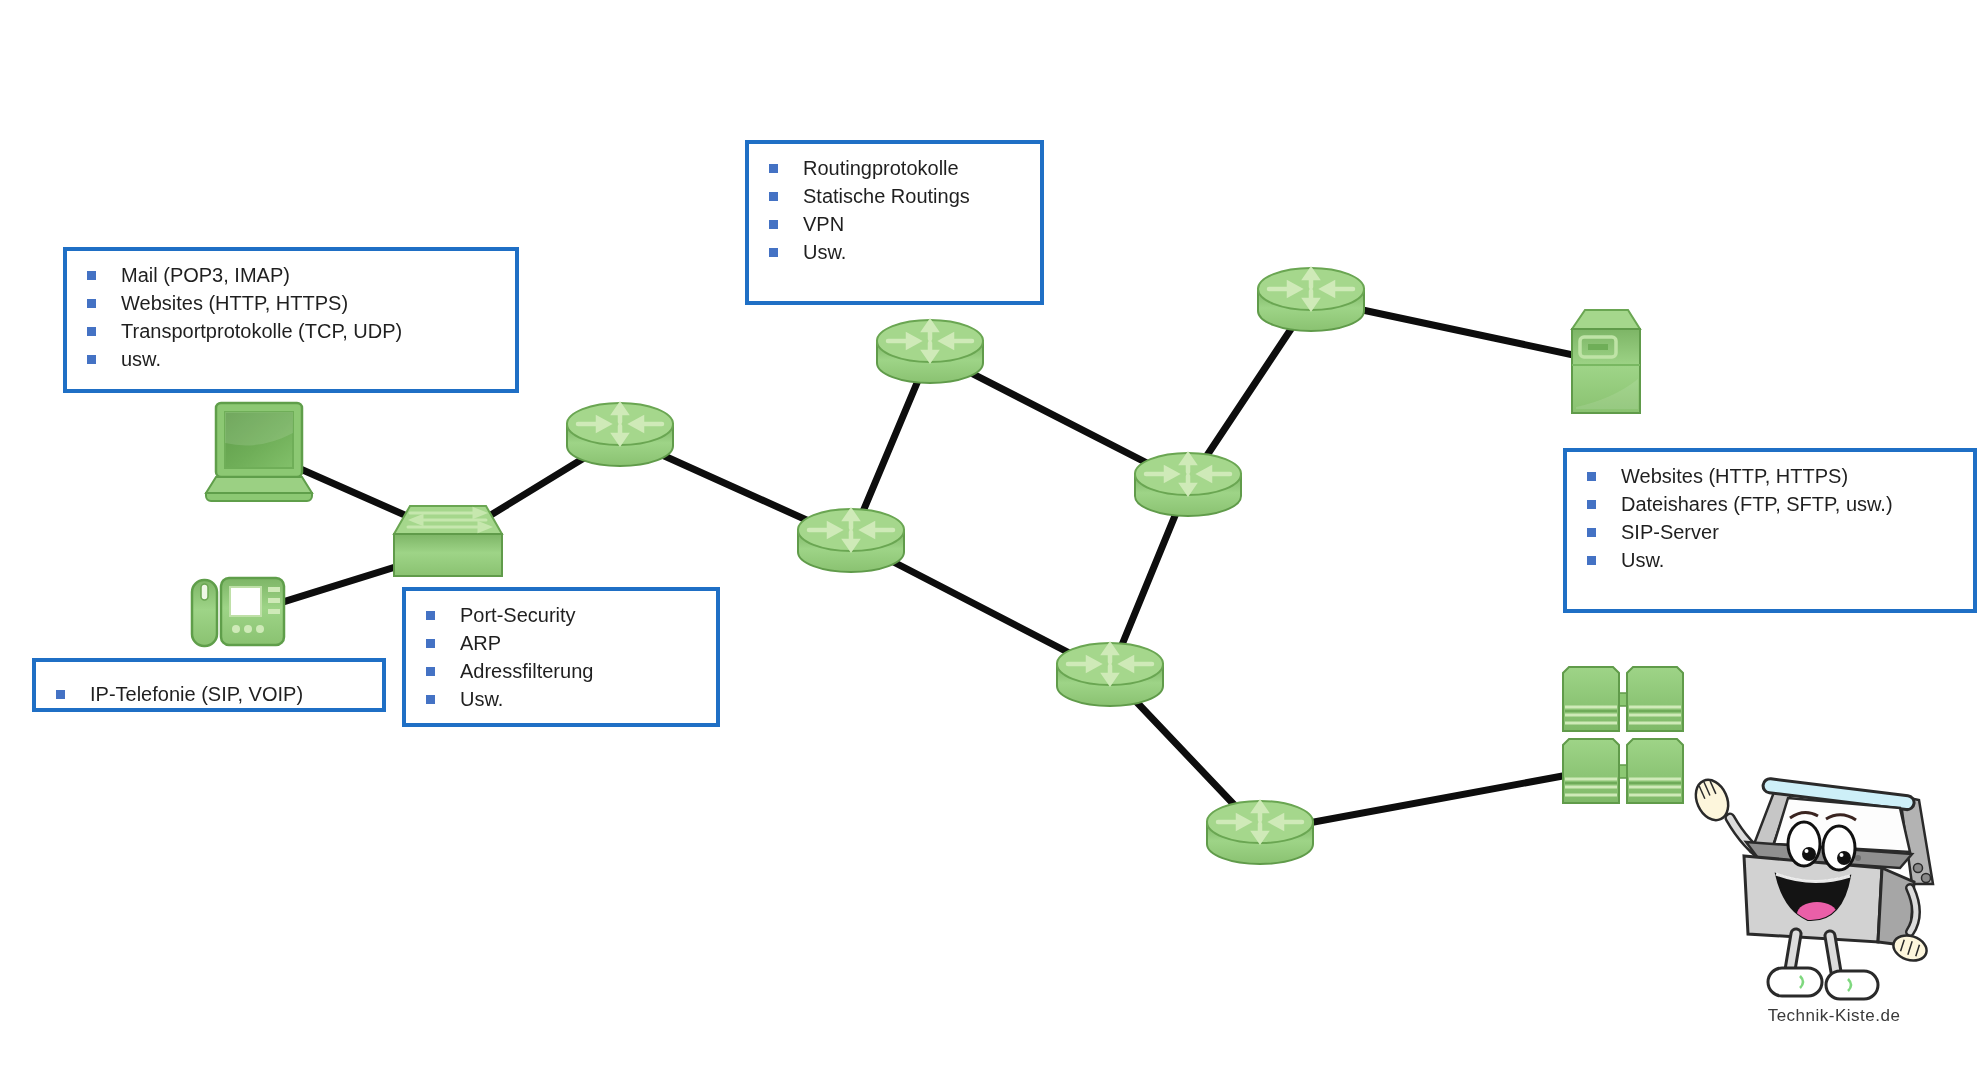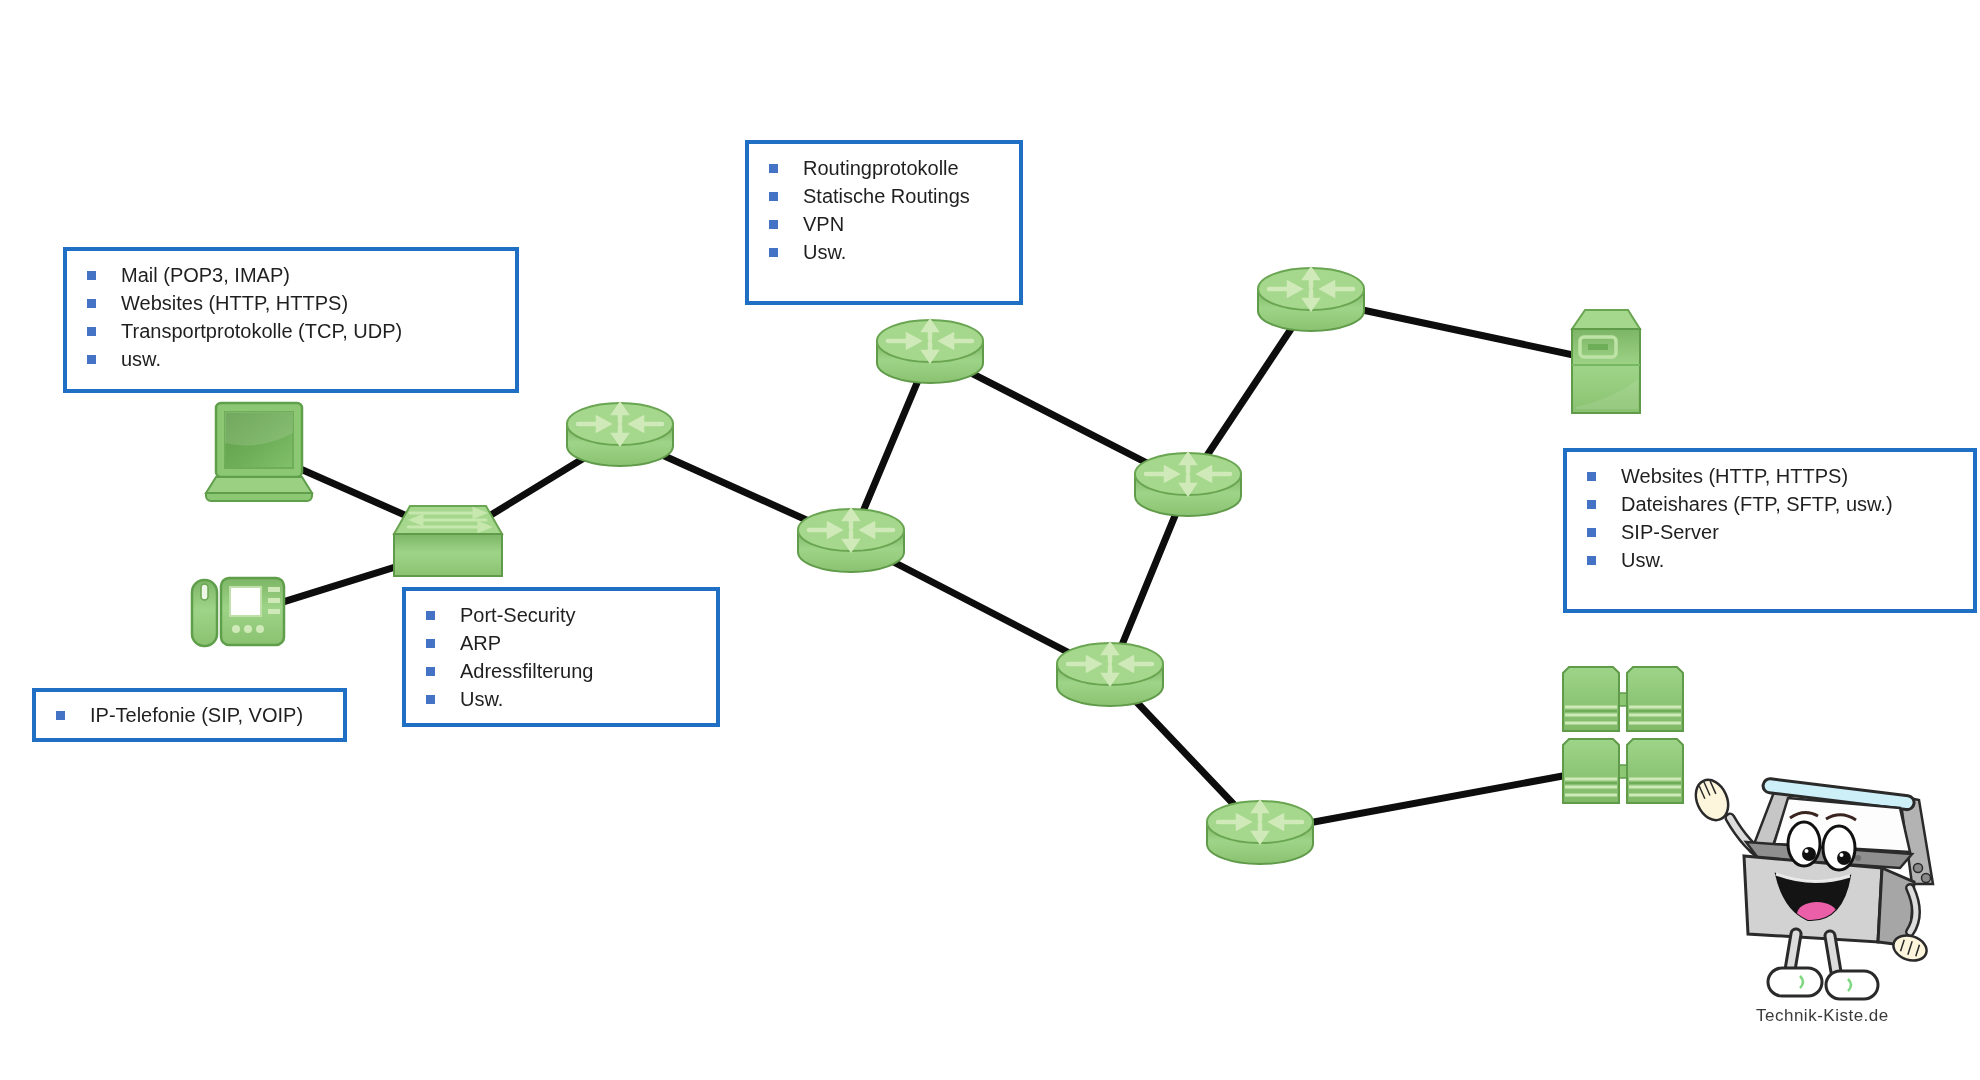--- a/index.html
+++ b/index.html
@@ -5,21 +5,21 @@
   html,body{margin:0;padding:0;background:#ffffff;}
   #stage{position:relative;width:1980px;height:1080px;background:#ffffff;
          font-family:"Liberation Sans",sans-serif;overflow:hidden;}
   svg.layer{position:absolute;left:0;top:0;}
   .note-box{position:absolute;border:4px solid #1f6fc5;background:#ffffff;
             box-sizing:border-box;padding:10px 10px 6px 10px;}
   .note-box ul{list-style:none;margin:0;padding:0;}
   .note-box li{position:relative;padding-left:44px;line-height:28px;
                font-size:20px;color:#1f1f1f;white-space:nowrap;}
   .bullet{position:absolute;left:10px;top:10px;width:9px;height:9px;background:#4472c4;}
-  .site-caption{position:absolute;left:1756px;top:1006px;width:156px;
+  .site-caption{position:absolute;left:1756px;top:1006px;width:156px;text-align:center;
                 font-size:17px;color:#3a3a3a;letter-spacing:0.5px;}
 </style>
 </head>
 <body>
 
 <div id="stage">
 
   <svg class="layer" width="1980" height="1080" viewBox="0 0 1980 1080">
     <defs>
       <linearGradient id="gBody" x1="0" y1="0" x2="0" y2="1">
@@ -234,39 +234,39 @@
 
   <div class="note-box" style="left:42px;top:247px;width:456px;height:146px;margin-left:21px;">
     <ul>
       <li><span class="bullet"></span><span>Mail (POP3, IMAP)</span></li>
       <li><span class="bullet"></span><span>Websites (HTTP, HTTPS)</span></li>
       <li><span class="bullet"></span><span>Transportprotokolle  (TCP, UDP)</span></li>
       <li><span class="bullet"></span><span>usw.</span></li>
     </ul>
   </div>
 
-  <div class="note-box" style="left:745px;top:140px;width:278px;height:165px;">
+  <div class="note-box" style="left:745px;top:140px;width:299px;height:165px;">
     <ul>
       <li><span class="bullet"></span><span>Routingprotokolle</span></li>
       <li><span class="bullet"></span><span>Statische Routings</span></li>
       <li><span class="bullet"></span><span>VPN</span></li>
       <li><span class="bullet"></span><span>Usw.</span></li>
     </ul>
   </div>
 
   <div class="note-box" style="left:402px;top:587px;width:318px;height:140px;">
     <ul>
       <li><span class="bullet"></span><span>Port-Security</span></li>
       <li><span class="bullet"></span><span>ARP</span></li>
       <li><span class="bullet"></span><span>Adressfilterung</span></li>
       <li><span class="bullet"></span><span>Usw.</span></li>
     </ul>
   </div>
 
-  <div class="note-box" style="left:32px;top:688px;width:315px;height:54px;padding-top:9px;">
+  <div class="note-box" style="left:32px;top:658px;width:354px;height:54px;padding-top:18px;">
     <ul>
       <li><span class="bullet"></span><span>IP-Telefonie (SIP, VOIP)</span></li>
     </ul>
   </div>
 
   <div class="note-box" style="left:1563px;top:448px;width:414px;height:165px;">
     <ul>
       <li><span class="bullet"></span><span>Websites (HTTP, HTTPS)</span></li>
       <li><span class="bullet"></span><span>Dateishares (FTP, SFTP, usw.)</span></li>
       <li><span class="bullet"></span><span>SIP-Server</span></li>

